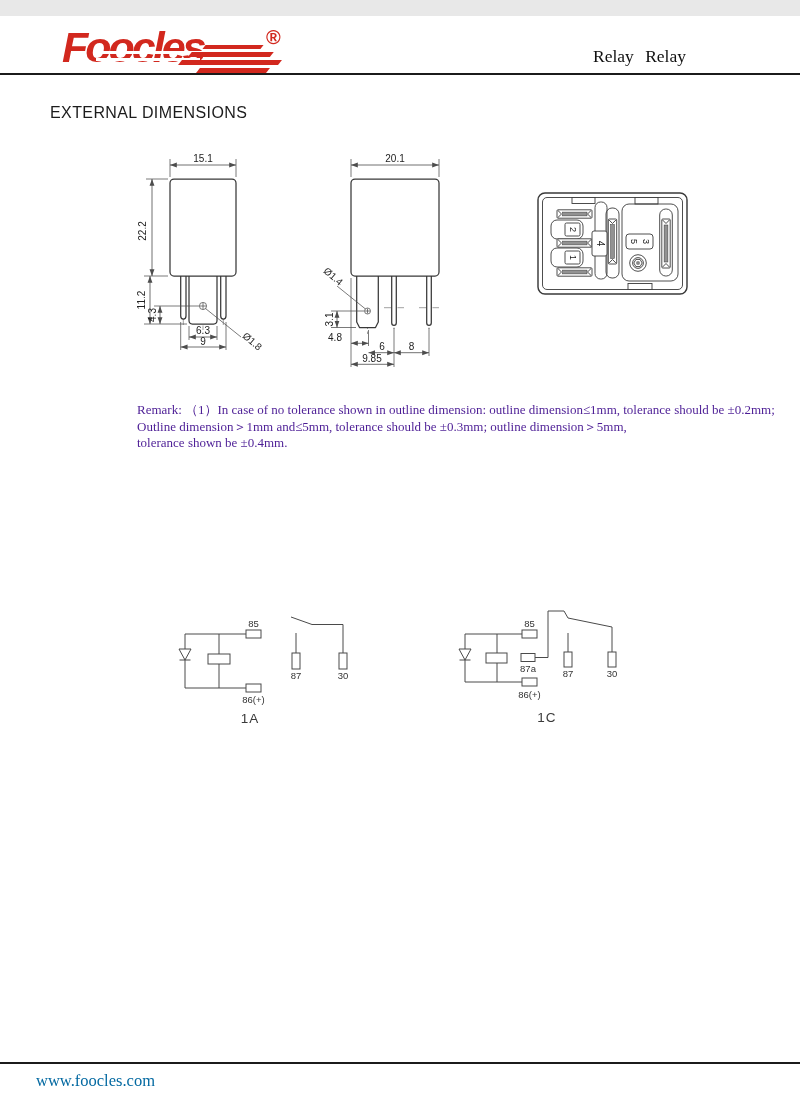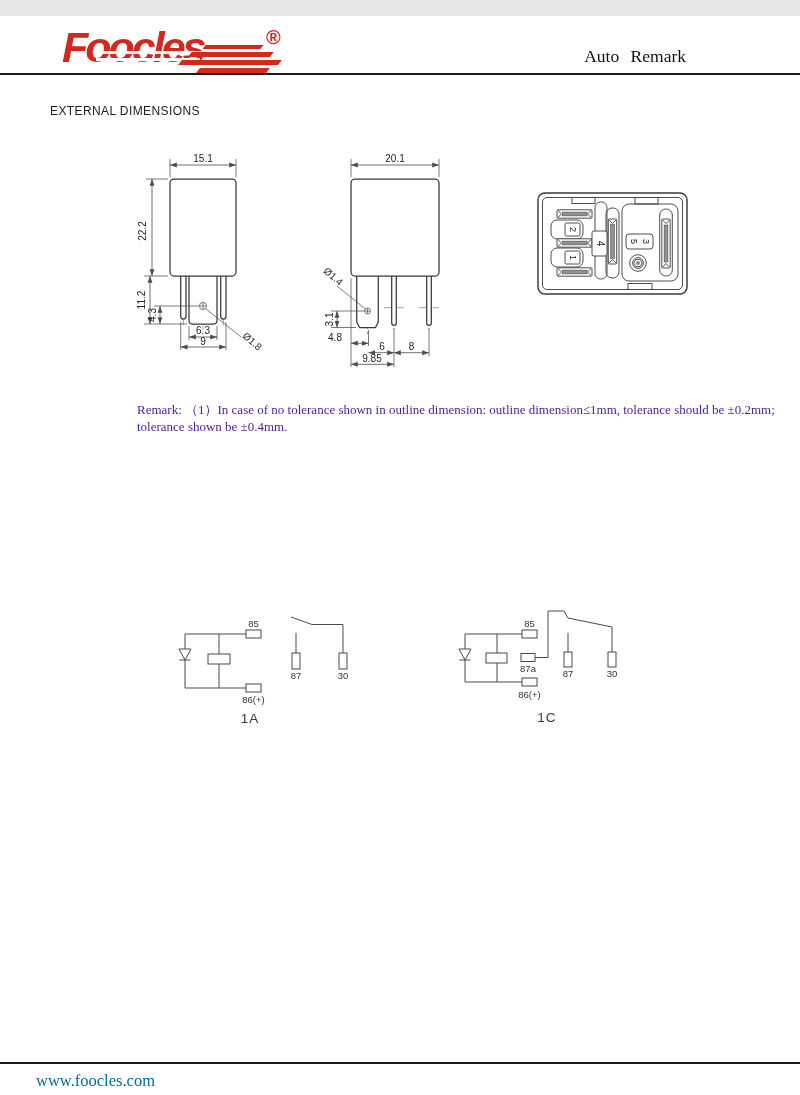--- a/index.html
+++ b/index.html
@@ -8,21 +8,21 @@
   .abs{position:absolute}
   .rule{left:0;width:800px;height:2px;background:#1b1b1b}
   
   .logo{left:62px;top:6px;width:245px;height:54px}
   .logo-text{position:absolute;left:0;top:0;font-style:italic;font-weight:bold;font-size:43px;
              line-height:50px;color:#d2281e;letter-spacing:-3px;white-space:nowrap}
   .streak{position:absolute;background:#d2281e;transform:skewX(-38deg)}
   .logo-cut{position:absolute;background:#fff}
   .regmark{position:absolute;left:204px;top:4px;font-size:20px;font-weight:bold;color:#d2281e;font-style:normal}
   .hdr-title{right:114px;top:30px;font-family:"Liberation Serif",serif;font-size:17.5px;color:#111;word-spacing:7px}
-  .sec-title{left:50px;top:88px;font-size:12px;color:#1c1c1c;letter-spacing:.4px}
+  .sec-title{left:50px;top:88px;font-size:16px;color:#1c1c1c;letter-spacing:.4px}
   .remark{left:137px;top:386px;font-family:"Liberation Serif",serif;font-size:13px;line-height:16.5px;
           color:#4c1d95;white-space:nowrap}
   .ftr-url{left:36px;top:1055px;font-family:"Liberation Serif",serif;font-size:16.5px;color:#0369a1}
   
   svg{position:absolute;overflow:visible}
   .out{stroke:#383838;stroke-width:1.25;fill:#fff;stroke-linejoin:round}
   .thin{stroke:#4d4d4d;stroke-width:.75;fill:none}
   .dim{stroke:#4d4d4d;stroke-width:.8;fill:none}
   .cl{stroke:#787878;stroke-width:.7;fill:none;stroke-dasharray:7 2.5 1.5 2.5}
   .dt{font-family:"Liberation Sans",sans-serif;font-size:10px;fill:#222}
@@ -44,21 +44,21 @@
   <div class="abs logo">
     <div class="logo-text">Foocles</div>
     <div class="logo-cut" style="left:38px;top:29px;width:108px;height:3px"></div>
     <div class="logo-cut" style="left:34px;top:36px;width:104px;height:3px"></div>
     <div class="streak" style="left:142px;top:23px;width:58px;height:4px"></div>
     <div class="streak" style="left:128px;top:30px;width:82px;height:4.5px"></div>
     <div class="streak" style="left:118px;top:38px;width:100px;height:5px"></div>
     <div class="streak" style="left:136px;top:46px;width:70px;height:5px"></div>
     <div class="regmark">®</div>
   </div>
-  <div class="abs hdr-title">Auto Remark</div>
+  <div class="abs hdr-title">Relay Relay</div>
   <div class="abs rule" style="top:57px"></div>
 
   <div class="abs sec-title">EXTERNAL DIMENSIONS</div>
 
   <svg style="left:120px;top:130px" width="200" height="235" viewBox="0 0 200 235">
     <defs>
       <marker id="arr" viewBox="0 0 10 8" refX="9.5" refY="4" markerWidth="9" markerHeight="7.2" orient="auto-start-reverse">
         <path d="M0,0.6 L9.5,4 L0,7.4 Z" fill="#4d4d4d"></path>
       </marker>
     </defs>
@@ -238,20 +238,21 @@
     <g>
       <circle class="bvn" cx="113" cy="82" r="8.3"></circle>
       <circle class="bvn" cx="113" cy="82" r="5.4"></circle>
       <polygon class="bvn" points="117.2,82 115.1,85.6 110.9,85.6 108.8,82 110.9,78.4 115.1,78.4"></polygon>
       <circle cx="113" cy="82" r="2" fill="#888"></circle>
     </g>
   </svg>
 
   <div class="abs remark">
     <div>Remark: （1）In case of no tolerance shown in outline dimension: outline dimension≤1mm, tolerance should be ±0.2mm;</div>
+    <div>Outline dimension＞1mm and≤5mm, tolerance should be ±0.3mm; outline dimension＞5mm,</div>
     <div>tolerance shown be ±0.4mm.</div>
   </div>
 
   <svg style="left:140px;top:575px" width="230" height="150" viewBox="0 0 230 150">
     <g>
       <line class="wire" x1="45" y1="43" x2="106" y2="43"></line>
       <line class="wire" x1="45" y1="43" x2="45" y2="97"></line>
       <line class="wire" x1="45" y1="97" x2="106" y2="97"></line>
       <line class="wire" x1="79" y1="43" x2="79" y2="97"></line>
       <polygon class="cbox" points="39,58 51,58 45,69"></polygon>

